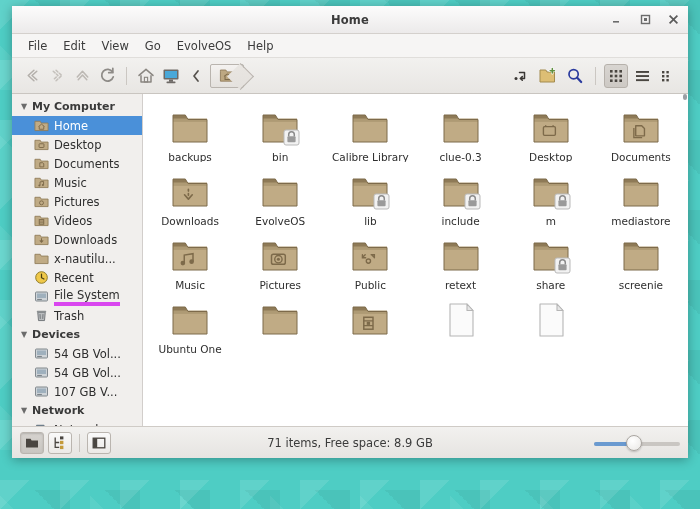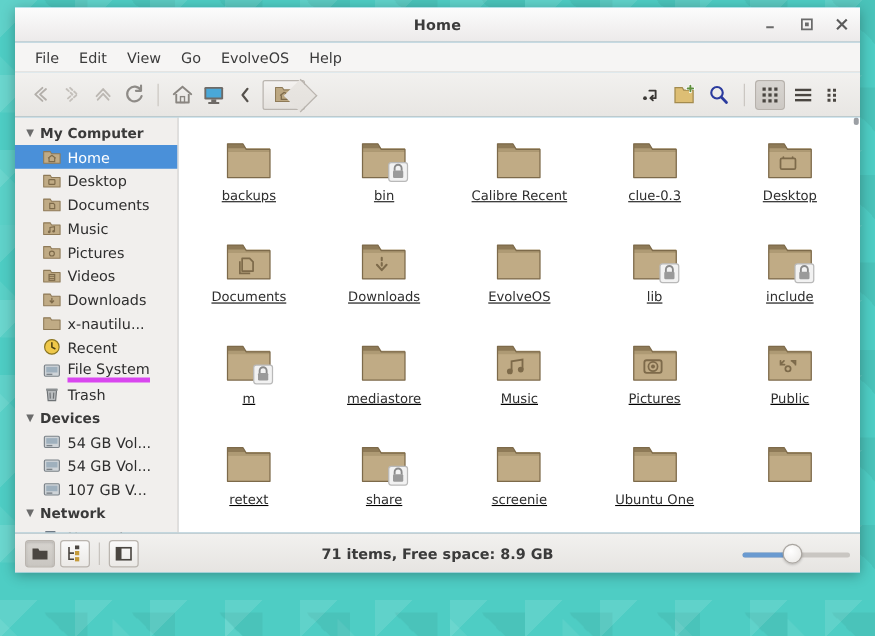--- a/index.html
+++ b/index.html
@@ -137,24 +137,23 @@
             display:flex; align-items:center; justify-content:center; }
   .sb-label { overflow: hidden; white-space: nowrap; text-overflow: ellipsis; }
 
   
   #filepane {
     flex: 1 1 auto; background: #ffffff;
     position: relative; overflow: hidden;
   }
   #grid {
     display: grid;
-    grid-template-columns: repeat(5, 1fr);
+    grid-template-columns: repeat(6, 1fr);
     padding: 8px 2px 0 2px;
-    row-gap: 17px;
-    text-decoration: underline;
+    row-gap: 0px;
   }
   .file {
     display: flex; flex-direction: column; align-items: center;
     padding: 6px 2px 4px 2px; cursor: default;
     height: 64px;
   }
   .ficon { width: 42px; height: 40px; position: relative;
            display:flex; align-items:flex-end; justify-content:center; }
   .fname {
     font-size: 10.5px; color: #2e2e2e; margin-top: 3px;
@@ -171,21 +170,20 @@
     background: #7a7f85; border-radius: 2px; opacity: .75;
   }
 
   
   #statusbar {
     height: 32px; flex: 0 0 32px;
     background: linear-gradient(to bottom,#f2f1ef,#e6e4e1);
     border-top: 1px solid #cfcbc6;
     display: flex; align-items: center; padding: 0 8px;
     position: relative;
-    font-weight: bold;
   }
   .sb-btn {
     width: 24px; height: 22px;
     display:flex; align-items:center; justify-content:center;
     border: 1px solid #bab5af; border-radius: 3px;
     background: linear-gradient(to bottom,#fafafa,#ebe9e6);
     margin-right: 4px; cursor: default; color:#4a4641;
   }
   .sb-btn.pressed {
     background: linear-gradient(to bottom,#d6d3cf,#c9c6c1);
@@ -566,21 +564,21 @@
             <div class="ficon">
               <svg width="42" height="40" viewBox="0 0 42 40">
     <path d="M4 7.5 L4 34 L38 34 L38 11.5 L19 11.5 L16.3 7.0 L4 7.0 Z" fill="#8e7a57"></path>
     <path d="M4 11.5 L4 34 L38 34 L38 13.2 L4 13.2 Z" fill="#c0ab85"></path>
     <path d="M4 10.5 L38 10.5 L38 13.4 L4 13.4 Z" fill="#ae9a74"></path>
     <path d="M4 7.5 L4 34 L38 34 L38 11.5 L19 11.5 L16.3 7.0 L4 7.0 Z" fill="none" stroke="#7d6a4a" stroke-width="1" stroke-linejoin="round"></path>
     <g transform="translate(1,3) scale(0.92)"></g>
 
   </svg>
             </div>
-            <div class="fname">Calibre Recent</div>
+            <div class="fname">Calibre Library</div>
           </div>
           <div class="file">
             <div class="ficon">
               <svg width="42" height="40" viewBox="0 0 42 40">
     <path d="M4 7.5 L4 34 L38 34 L38 11.5 L19 11.5 L16.3 7.0 L4 7.0 Z" fill="#8e7a57"></path>
     <path d="M4 11.5 L4 34 L38 34 L38 13.2 L4 13.2 Z" fill="#c0ab85"></path>
     <path d="M4 10.5 L38 10.5 L38 13.4 L4 13.4 Z" fill="#ae9a74"></path>
     <path d="M4 7.5 L4 34 L38 34 L38 11.5 L19 11.5 L16.3 7.0 L4 7.0 Z" fill="none" stroke="#7d6a4a" stroke-width="1" stroke-linejoin="round"></path>
     <g transform="translate(1,3) scale(0.92)"></g>
 

